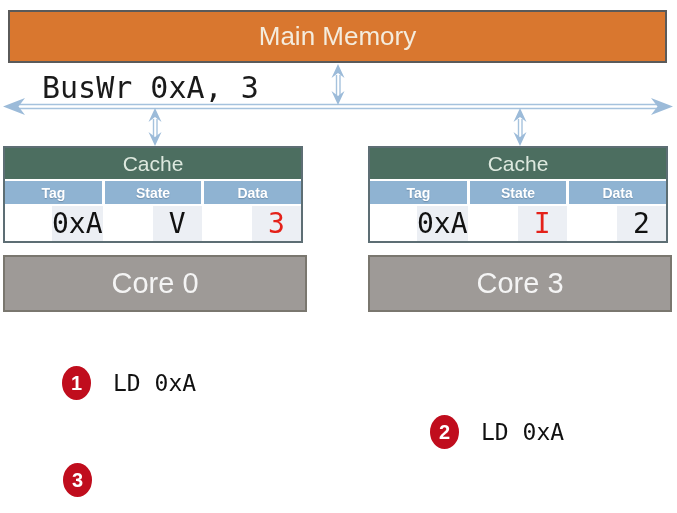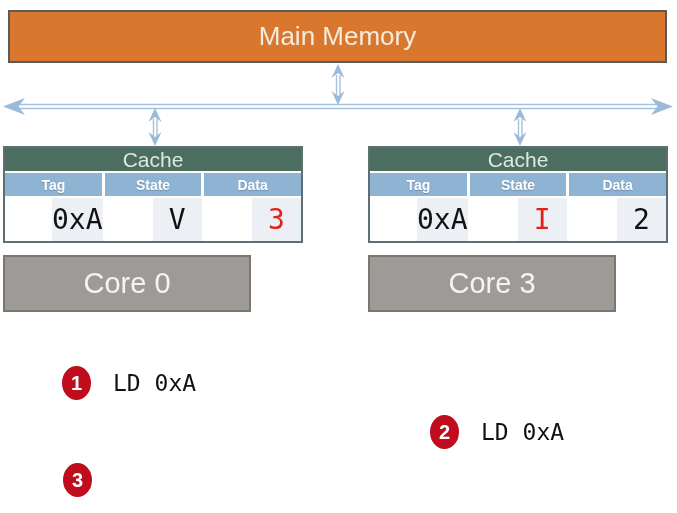--- a/index.html
+++ b/index.html
@@ -55,21 +55,21 @@
     width: 300px; height: 97px;
     box-sizing: border-box;
     border: 2px solid #5d6e74;
     background: #ffffff;
     display: flex; flex-direction: column;
   }
   .cache-panel.left  { left: 3px; }
   .cache-panel.right { left: 368px; }
 
   .cache-title {
-    height: 23px;
+    height: 31px;
     background: #4c6e60;
     color: #dde8de;
     font-size: 21px;
     display: flex; align-items: center; justify-content: center;
     margin-bottom: 2px;
   }
   .cache-cols {
     display: grid;
     grid-template-columns: 1fr 1fr 1fr;
     column-gap: 3px;
@@ -96,21 +96,21 @@
     font-size: 28px;
     line-height: 1;
     display: flex; align-items: center; justify-content: center; margin-left: 47px;
   }
   .cache-cell.red { color: #e42119; }
 
   
   .core-bar {
     position: absolute;
     top: 255px;
-    width: 248px; height: 57px;
+    width: 304px; height: 57px;
     box-sizing: border-box;
     background: #9e9a97;
     border: 2px solid #7a776f;
     display: flex; align-items: center; justify-content: center;
     color: #f4f4f4;
     font-size: 29px;
   }
   .core-bar.left  { left: 3px; }
   .core-bar.right { left: 368px; }
 
@@ -173,20 +173,21 @@
       <line x1="522" y1="119" x2="522" y2="136" stroke-width="1.4"></line>
       <polygon points="520,108 513.5,122 520,117 526.5,122" stroke="none"></polygon>
       <polygon points="520,146 513.5,132 520,137 526.5,132" stroke="none"></polygon>
     </g>
   </svg>
 
   <div class="main-memory">
     <span>Main Memory</span>
   </div>
 
+  <div class="bus-label mono">BusWr 0xA, 3</div>
 
   <div class="cache-panel left">
     <div class="cache-title">Cache</div>
     <div class="cache-cols">
       <div class="cache-col">Tag</div>
       <div class="cache-col">State</div>
       <div class="cache-col">Data</div>
     </div>
     <div class="cache-row">
       <div class="cache-cell mono">0xA</div>

